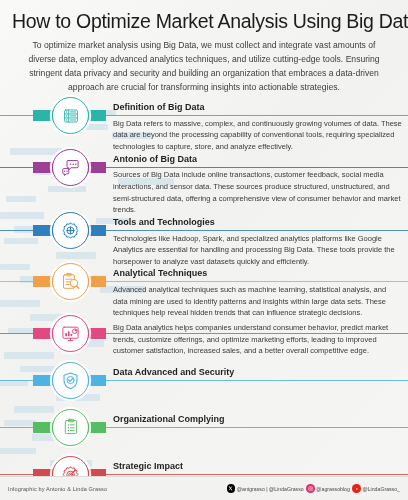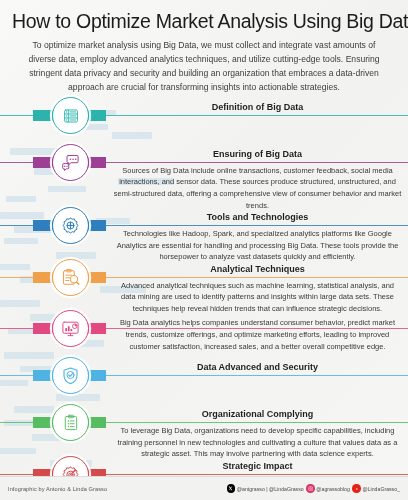--- a/index.html
+++ b/index.html
@@ -117,21 +117,20 @@
   }
   .icon-circle svg { display: block; }
 
   
   .sec-text {
     margin-left: 113px;
     padding-right: 6px;
     position: relative;
     z-index: 3;
     padding-top: 1px;
-    text-align: center;
   }
   .sec-title {
     font-size: 9px;
     font-weight: 700;
     color: #1f1f1f;
     line-height: 1.3;
     padding-bottom: 2px;
   }
   .sec-body {
     font-size: 7.5px;
@@ -242,40 +241,41 @@
             <circle cx="6" cy="11.9" r="0.85" fill="#2bb3ac" stroke="none"></circle>
             <circle cx="6" cy="17.3" r="0.85" fill="#2bb3ac" stroke="none"></circle>
             <line x1="10.6" y1="6.6" x2="18.2" y2="6.6" stroke="#2bb3ac" fill="none" stroke-width="1.25" stroke-linecap="round" stroke-linejoin="round"></line>
             <line x1="10.6" y1="11.9" x2="18.2" y2="11.9" stroke="#2bb3ac" fill="none" stroke-width="1.25" stroke-linecap="round" stroke-linejoin="round"></line>
             <line x1="10.6" y1="17.3" x2="18.2" y2="17.3" stroke="#2bb3ac" fill="none" stroke-width="1.25" stroke-linecap="round" stroke-linejoin="round"></line>
           </svg>
         </div>
       </div>
       <div class="sec-text">
         <div class="sec-title">Definition of Big Data</div>
+        <div class="sec-body">Big Data refers to massive, complex, and continuously growing volumes of data. These data are beyond the processing capability of conventional tools, requiring specialized technologies to capture, store, and analyze effectively.</div>
       </div>
     </div>
     <div class="section">
       <div class="rule" style="background: rgb(156, 63, 149); opacity: 0.85;"></div>
       <div class="band" style="background: rgb(156, 63, 149);"></div>
       <div class="icon-wrap">
         <div class="icon-circle" style="border-color: rgb(156, 63, 149);">
           <svg width="19" height="19" viewBox="0 0 24 24">
             <path d="M9 3.2h11.2a1.4 1.4 0 0 1 1.4 1.4v6.3a1.4 1.4 0 0 1-1.4 1.4h-7.4l-3 2.4v-2.4H9a1.4 1.4 0 0 1-1.4-1.4V4.6A1.4 1.4 0 0 1 9 3.2z" stroke="#9c3f95" fill="none" stroke-width="1.25" stroke-linecap="round" stroke-linejoin="round"></path>
             <circle cx="12" cy="7.8" r="1" fill="#9c3f95" stroke="none"></circle>
             <circle cx="15.3" cy="7.8" r="1" fill="#9c3f95" stroke="none"></circle>
             <circle cx="18.6" cy="7.8" r="1" fill="#9c3f95" stroke="none"></circle>
             <path d="M8.6 13.4H3.4A1.2 1.2 0 0 0 2.2 14.6v4.2a1.2 1.2 0 0 0 1.2 1.2h.9v2.1l2.5-2.1h1.8a1.2 1.2 0 0 0 1.2-1.2v-4.2a1.2 1.2 0 0 0-1.2-1.2z" stroke="#9c3f95" fill="none" stroke-width="1.25" stroke-linecap="round" stroke-linejoin="round"></path>
             <circle cx="4.7" cy="16.7" r="0.85" fill="#9c3f95" stroke="none"></circle>
             <circle cx="7.6" cy="16.7" r="0.85" fill="#9c3f95" stroke="none"></circle>
           </svg>
         </div>
       </div>
       <div class="sec-text">
-        <div class="sec-title">Ensuring of Big Data</div>
+        <div class="sec-title">Antonio of Big Data</div>
         <div class="sec-body">Sources of Big Data include online transactions, customer feedback, social media interactions, and sensor data. These sources produce structured, unstructured, and semi-structured data, offering a comprehensive view of consumer behavior and market trends.</div>
       </div>
     </div>
     <div class="section">
       <div class="rule" style="background: rgb(47, 127, 190); opacity: 0.85;"></div>
       <div class="band" style="background: rgb(47, 127, 190);"></div>
       <div class="icon-wrap">
         <div class="icon-circle" style="border-color: rgb(47, 127, 190);">
           <svg width="19" height="19" viewBox="0 0 24 24">
             <path d="M12 2.6l2.2 1.5 2.6-.5 1 2.5 2.4 1.2-.5 2.6 1.6 2.1-1.6 2.1.5 2.6-2.4 1.2-1 2.5-2.6-.5L12 21.4l-2.2-1.5-2.6.5-1-2.5-2.4-1.2.5-2.6L2.7 12l1.6-2.1-.5-2.6 2.4-1.2 1-2.5 2.6.5z" stroke="#2f7fbe" fill="none" stroke-width="1.25" stroke-linecap="round" stroke-linejoin="round"></path>
@@ -363,21 +363,20 @@
             <circle cx="8.6" cy="13" r="1" fill="#56bd63" stroke="none"></circle>
             <circle cx="8.6" cy="16.8" r="1" fill="#56bd63" stroke="none"></circle>
             <line x1="11.2" y1="9.2" x2="16.2" y2="9.2" stroke="#56bd63" fill="none" stroke-width="1.25" stroke-linecap="round" stroke-linejoin="round"></line>
             <line x1="11.2" y1="13" x2="16.2" y2="13" stroke="#56bd63" fill="none" stroke-width="1.25" stroke-linecap="round" stroke-linejoin="round"></line>
             <line x1="11.2" y1="16.8" x2="16.2" y2="16.8" stroke="#56bd63" fill="none" stroke-width="1.25" stroke-linecap="round" stroke-linejoin="round"></line>
           </svg>
         </div>
       </div>
       <div class="sec-text">
         <div class="sec-title">Organizational Complying</div>
-        <div class="sec-body">To leverage Big Data, organizations need to develop specific capabilities, including training personnel in new technologies and cultivating a culture that values data as a strategic asset. This may involve partnering with data science experts.</div>
       </div>
     </div>
     <div class="section">
       <div class="rule" style="background: rgb(212, 73, 75); opacity: 0.85;"></div>
       <div class="band" style="background: rgb(212, 73, 75);"></div>
       <div class="icon-wrap">
         <div class="icon-circle" style="border-color: rgb(212, 73, 75);">
           <svg width="19" height="19" viewBox="0 0 24 24">
             <path d="M12 2.6l2.2 1.5 2.6-.5 1 2.5 2.4 1.2-.5 2.6 1.6 2.1-1.6 2.1.5 2.6-2.4 1.2-1 2.5-2.6-.5L12 21.4l-2.2-1.5-2.6.5-1-2.5-2.4-1.2.5-2.6L2.7 12l1.6-2.1-.5-2.6 2.4-1.2 1-2.5 2.6.5z" stroke="#d4494b" fill="none" stroke-width="1.25" stroke-linecap="round" stroke-linejoin="round"></path>
             <circle cx="12" cy="12.4" r="4.6" stroke="#d4494b" fill="none" stroke-width="1.25" stroke-linecap="round" stroke-linejoin="round"></circle>

